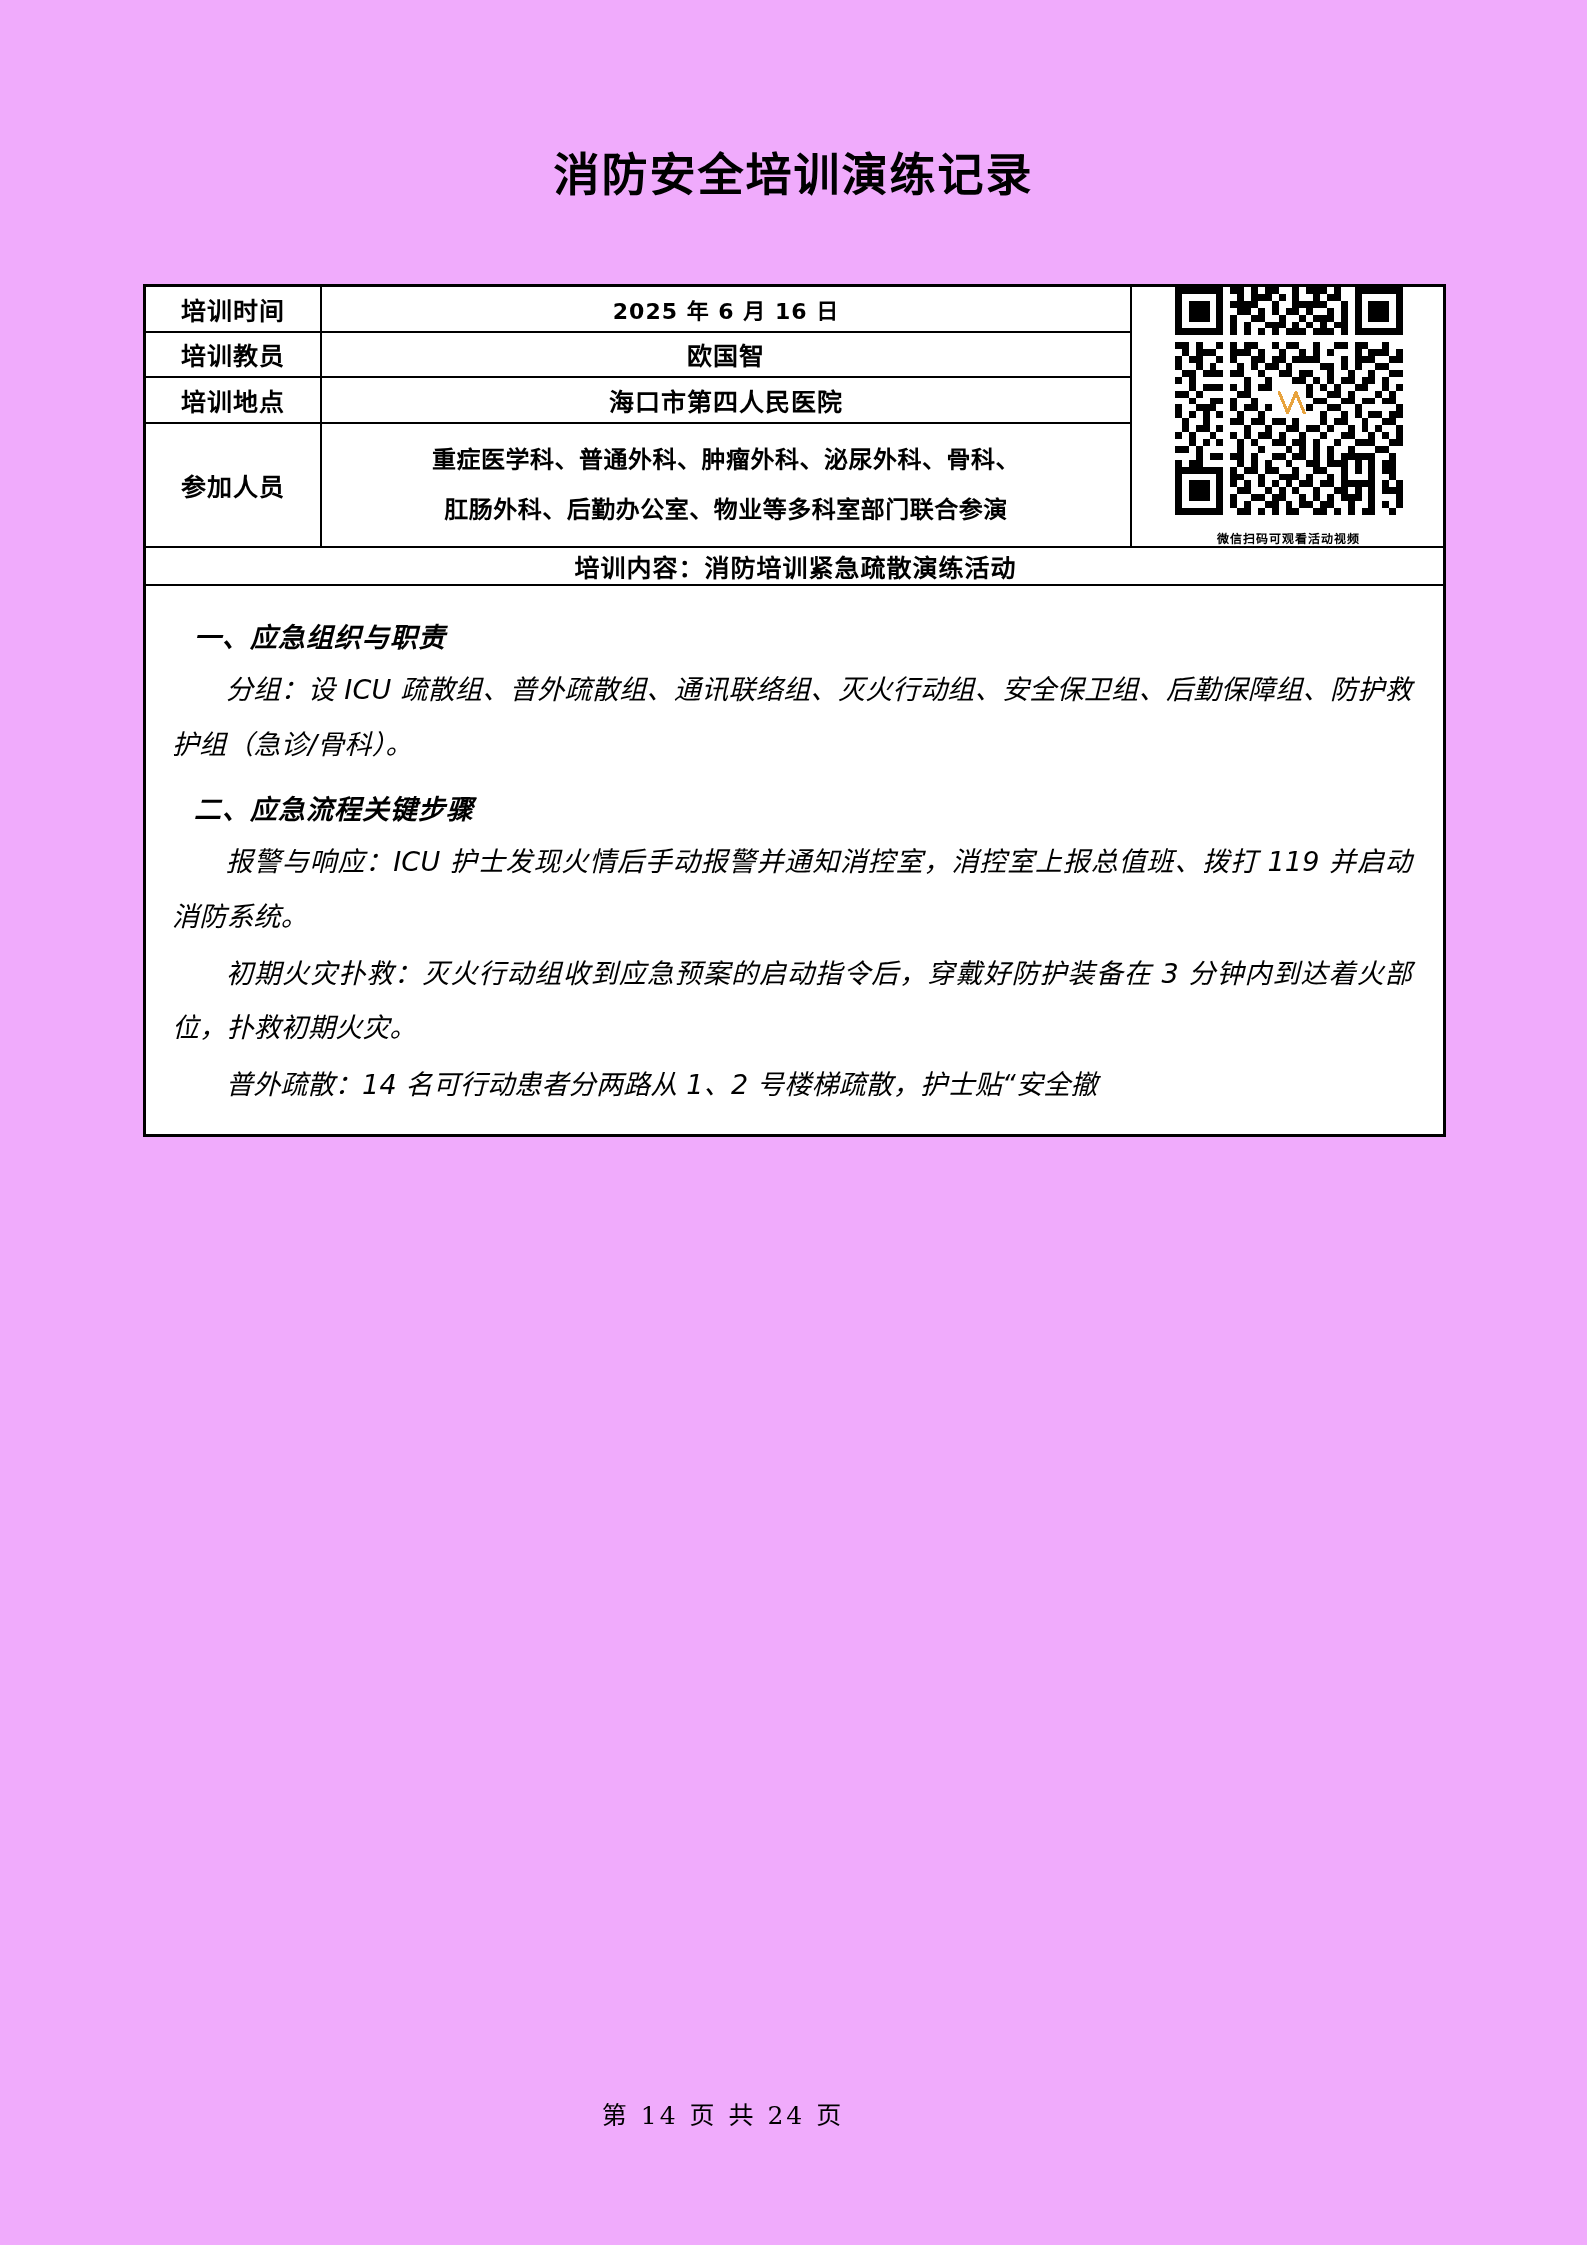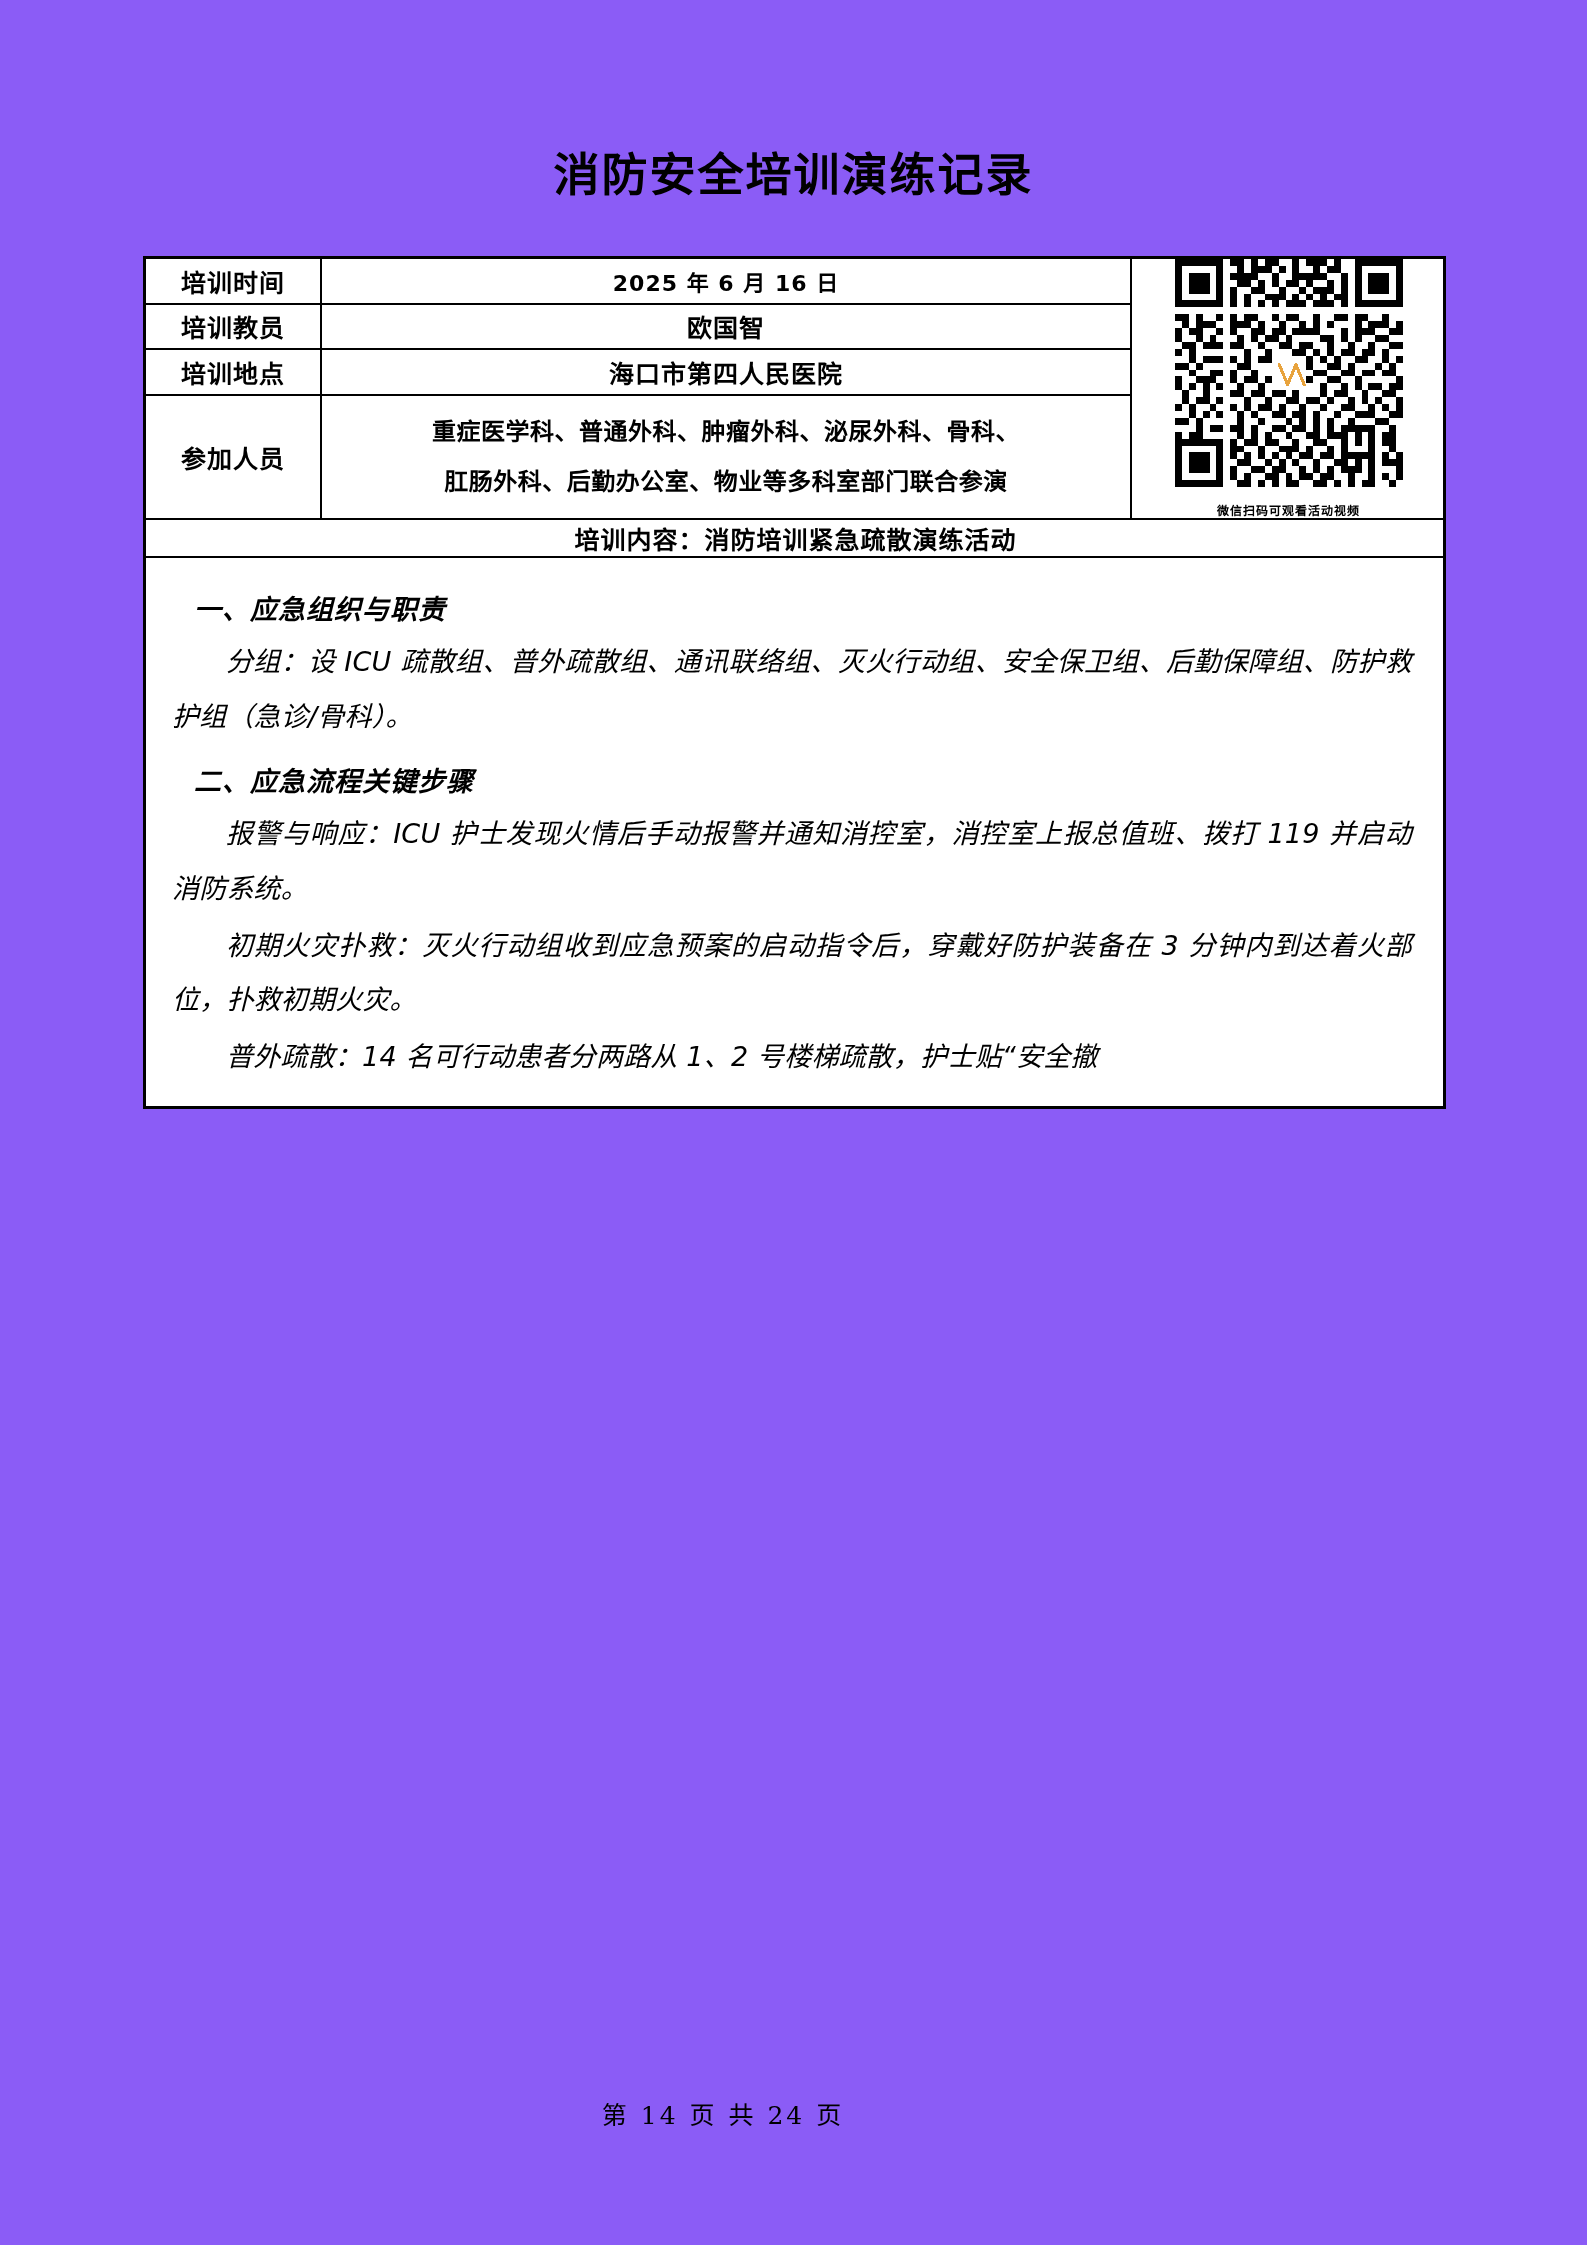--- a/index.html
+++ b/index.html
@@ -13,21 +13,21 @@
     height: 2245px;
     position: relative;
     font-family: "DejaVu Sans", "Liberation Sans", sans-serif;
     color: #000000;
     overflow: hidden;
   }
 
   .page {
     position: absolute;
     inset: 0;
-    background: #8b5cf6;
+    background: #f0abfc;
     padding-left: 32px;
   }
 
   
   .doc-title {
     position: absolute;
     top: 148px;
     left: 0;
     width: 1587px;
     text-align: center;
@@ -35,21 +35,21 @@
     font-weight: bold;
     letter-spacing: 2px;
     line-height: 1.2;
     font-family: "DejaVu Sans", "Liberation Sans", sans-serif;
   }
 
   
   .record-frame {
     position: absolute;
     left: 143px;
-    top: 256px;
+    top: 284px;
     width: 1303px;
     border: 3px solid #000;
     box-sizing: border-box;
     background: #fff;
   }
 
   table.meta {
     width: 100%;
     border-collapse: collapse;
     table-layout: fixed;

